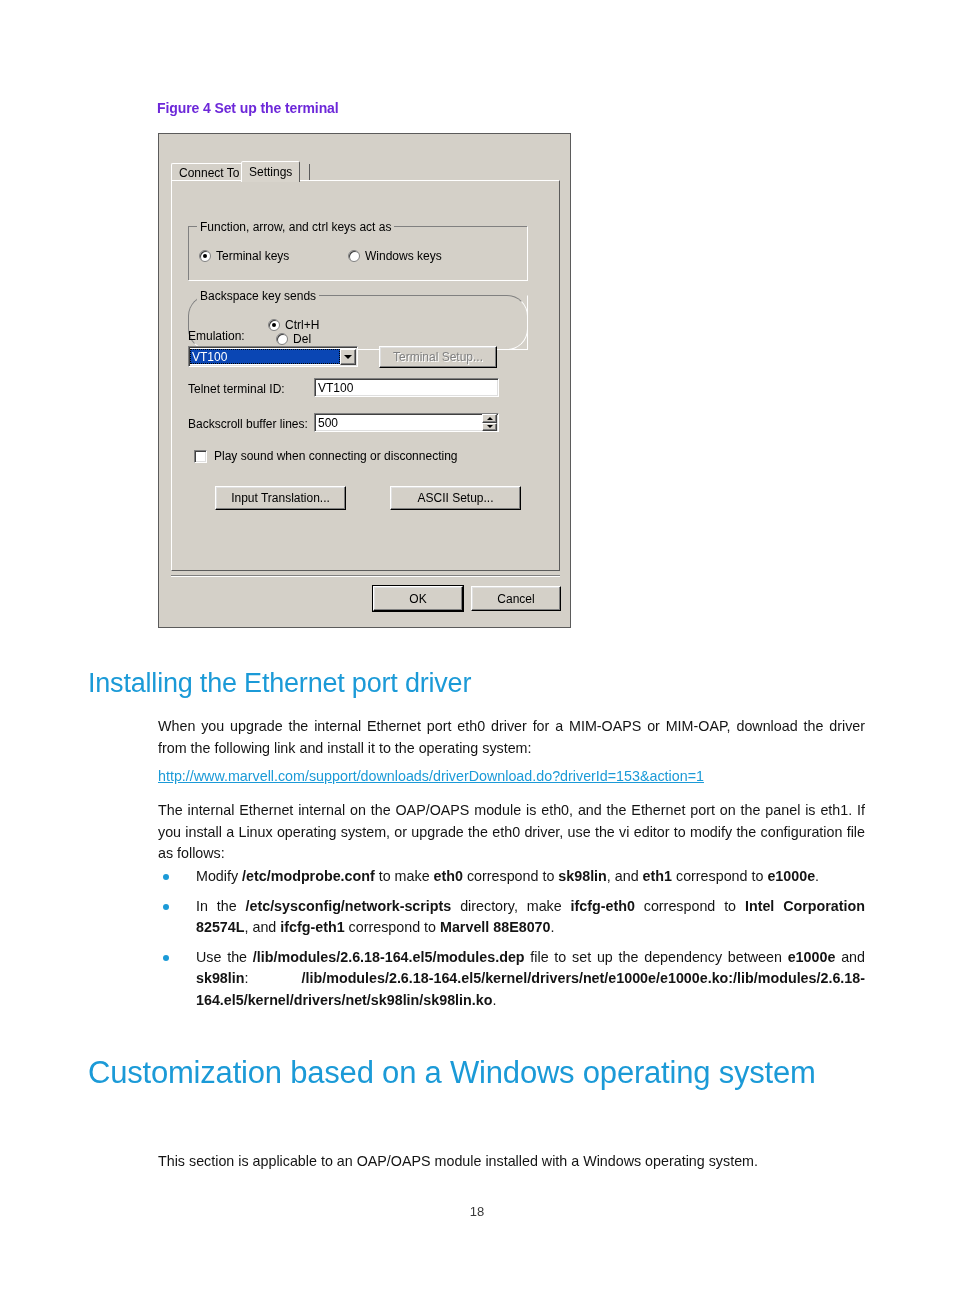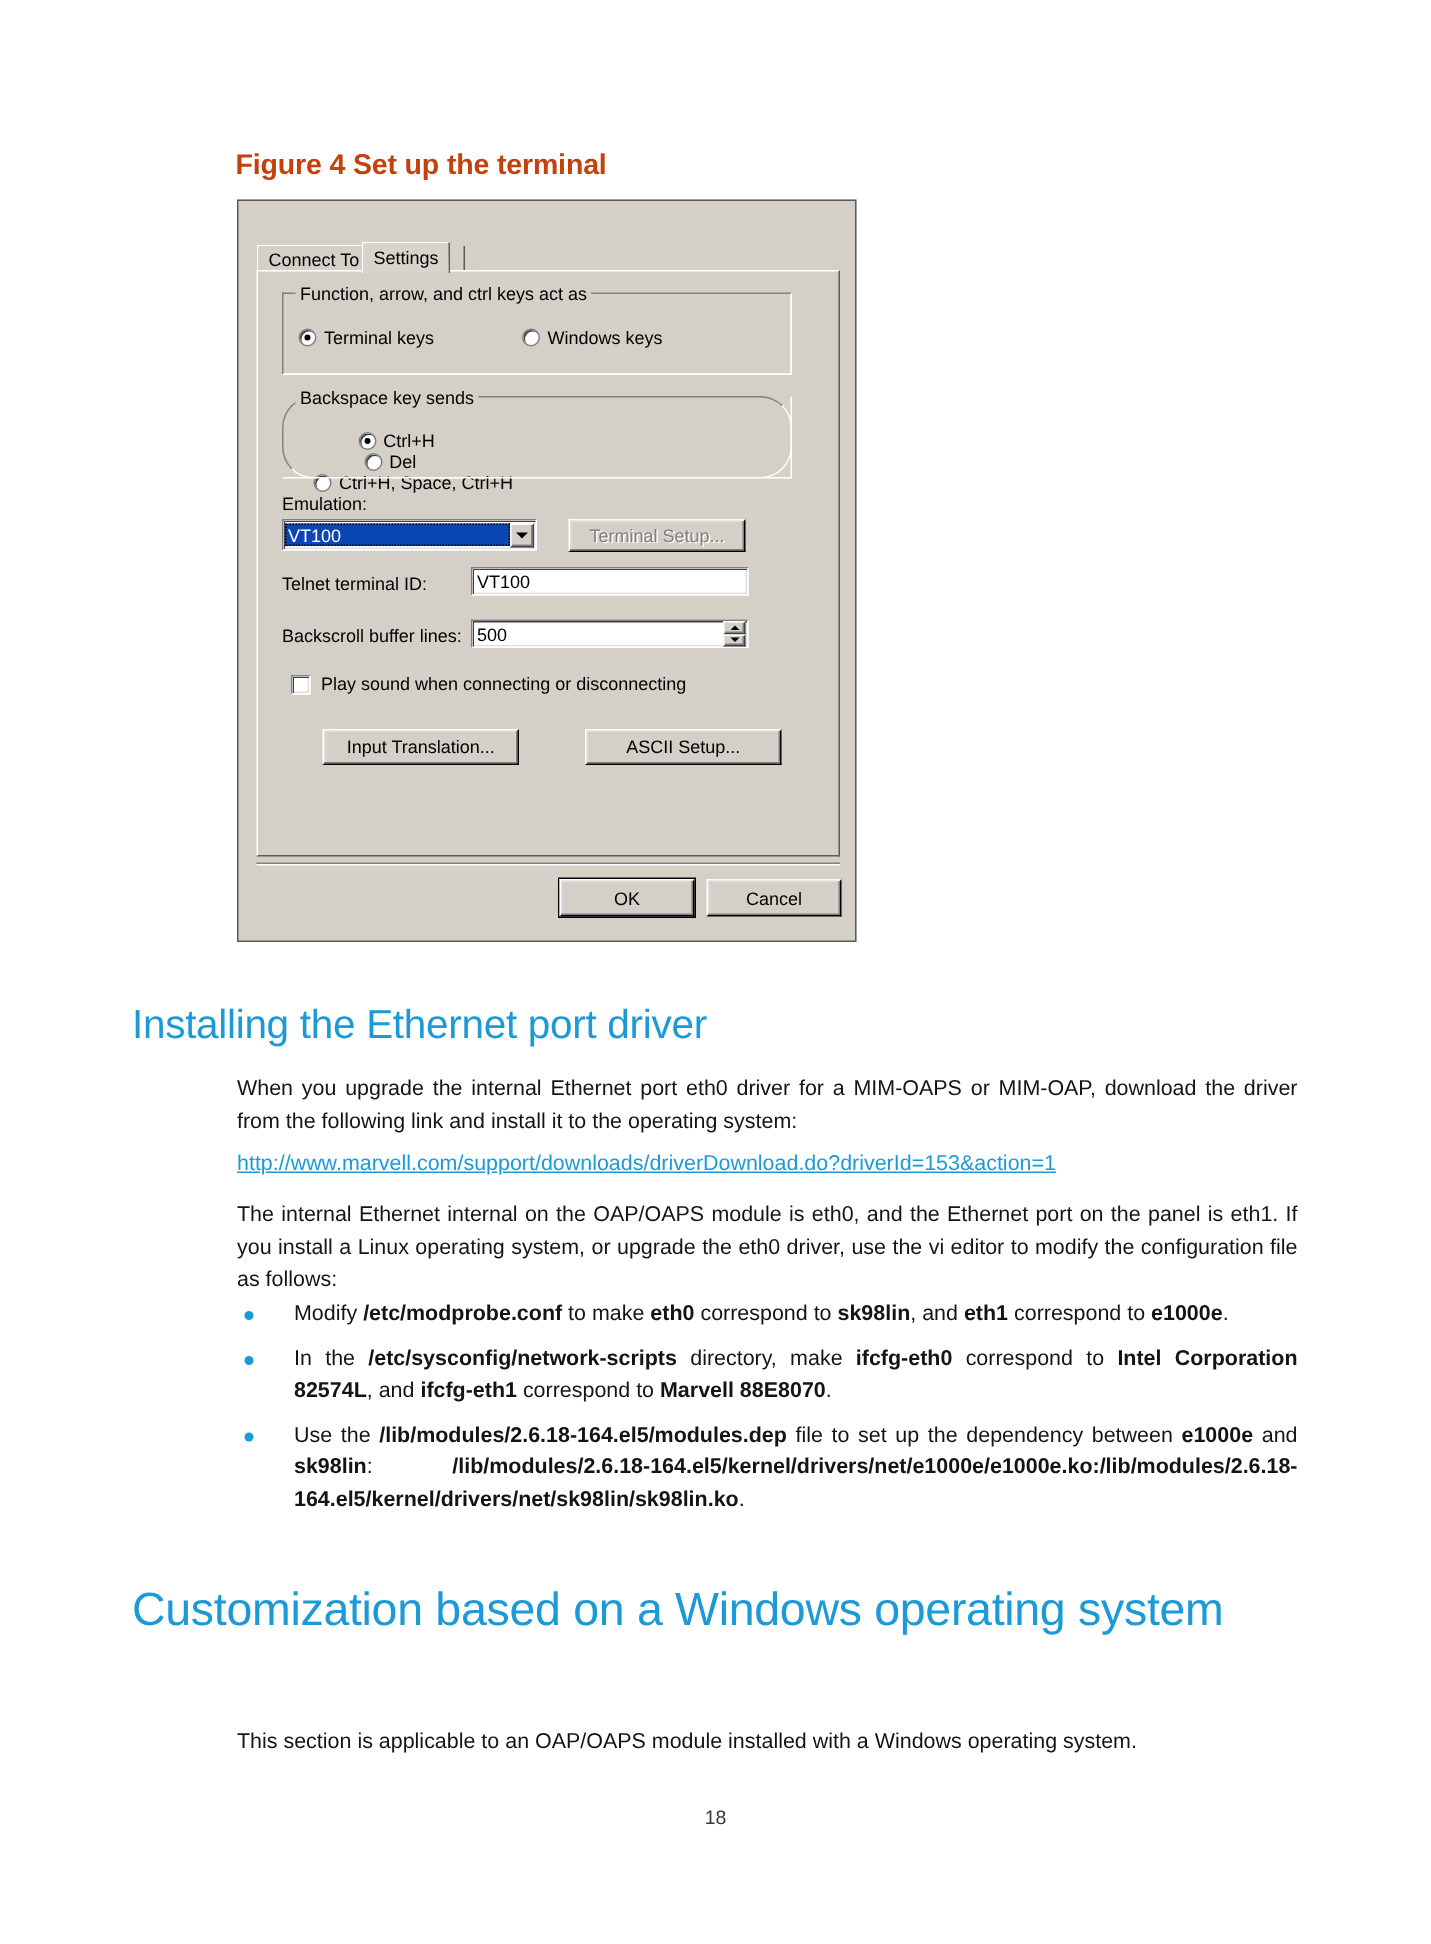--- a/index.html
+++ b/index.html
@@ -23,23 +23,23 @@
     width: 954px;
     height: 1296px;
     background: #fff;
   }
 
   
   .fig-caption {
     position: absolute;
     left: 157px;
     top: 100px;
-    font-size: 19px;
+    font-size: 14px;
     font-weight: bold;
-    color: #c2410c;
+    color: #6d28d9;
     letter-spacing: -0.1px;
     white-space: nowrap;
   }
 
   
   .dialog {
     position: absolute;
     left: 158px;
     top: 133px;
     width: 413px;
@@ -146,20 +146,21 @@
     box-sizing: border-box;
   }
 
   
   .groupbox {
     position: absolute;
     border: 1px solid #808080;
     border-right-color: #ffffff;
     border-bottom-color: #ffffff;
     box-sizing: border-box;
+    margin-top: 31px;
   }
   .groupbox::after{
     content:"";
     position:absolute;
     left:-1px; top:-1px; right:-1px; bottom:-1px;
     border:1px solid #ffffff;
     border-left-color:transparent;
     border-top-color:transparent;
     pointer-events:none;
   }
@@ -168,21 +169,21 @@
     top: -7px;
     left: 8px;
     background: #d4d0c8;
     padding: 0 3px;
     font-size: 12px;
     z-index: 2;
     white-space: nowrap;
   }
 
   
-  .radio-row { position: absolute; display: flex; align-items: center; }
+  .radio-row { position: absolute; display: flex; align-items: flex-end; }
   .radio {
     display: inline-flex;
     align-items: center;
     margin-right: 4px;
     white-space: nowrap;
     font-size: 12px;
   }
   .radio-mark {
     width: 12px; height: 12px;
     border-radius: 50%;

